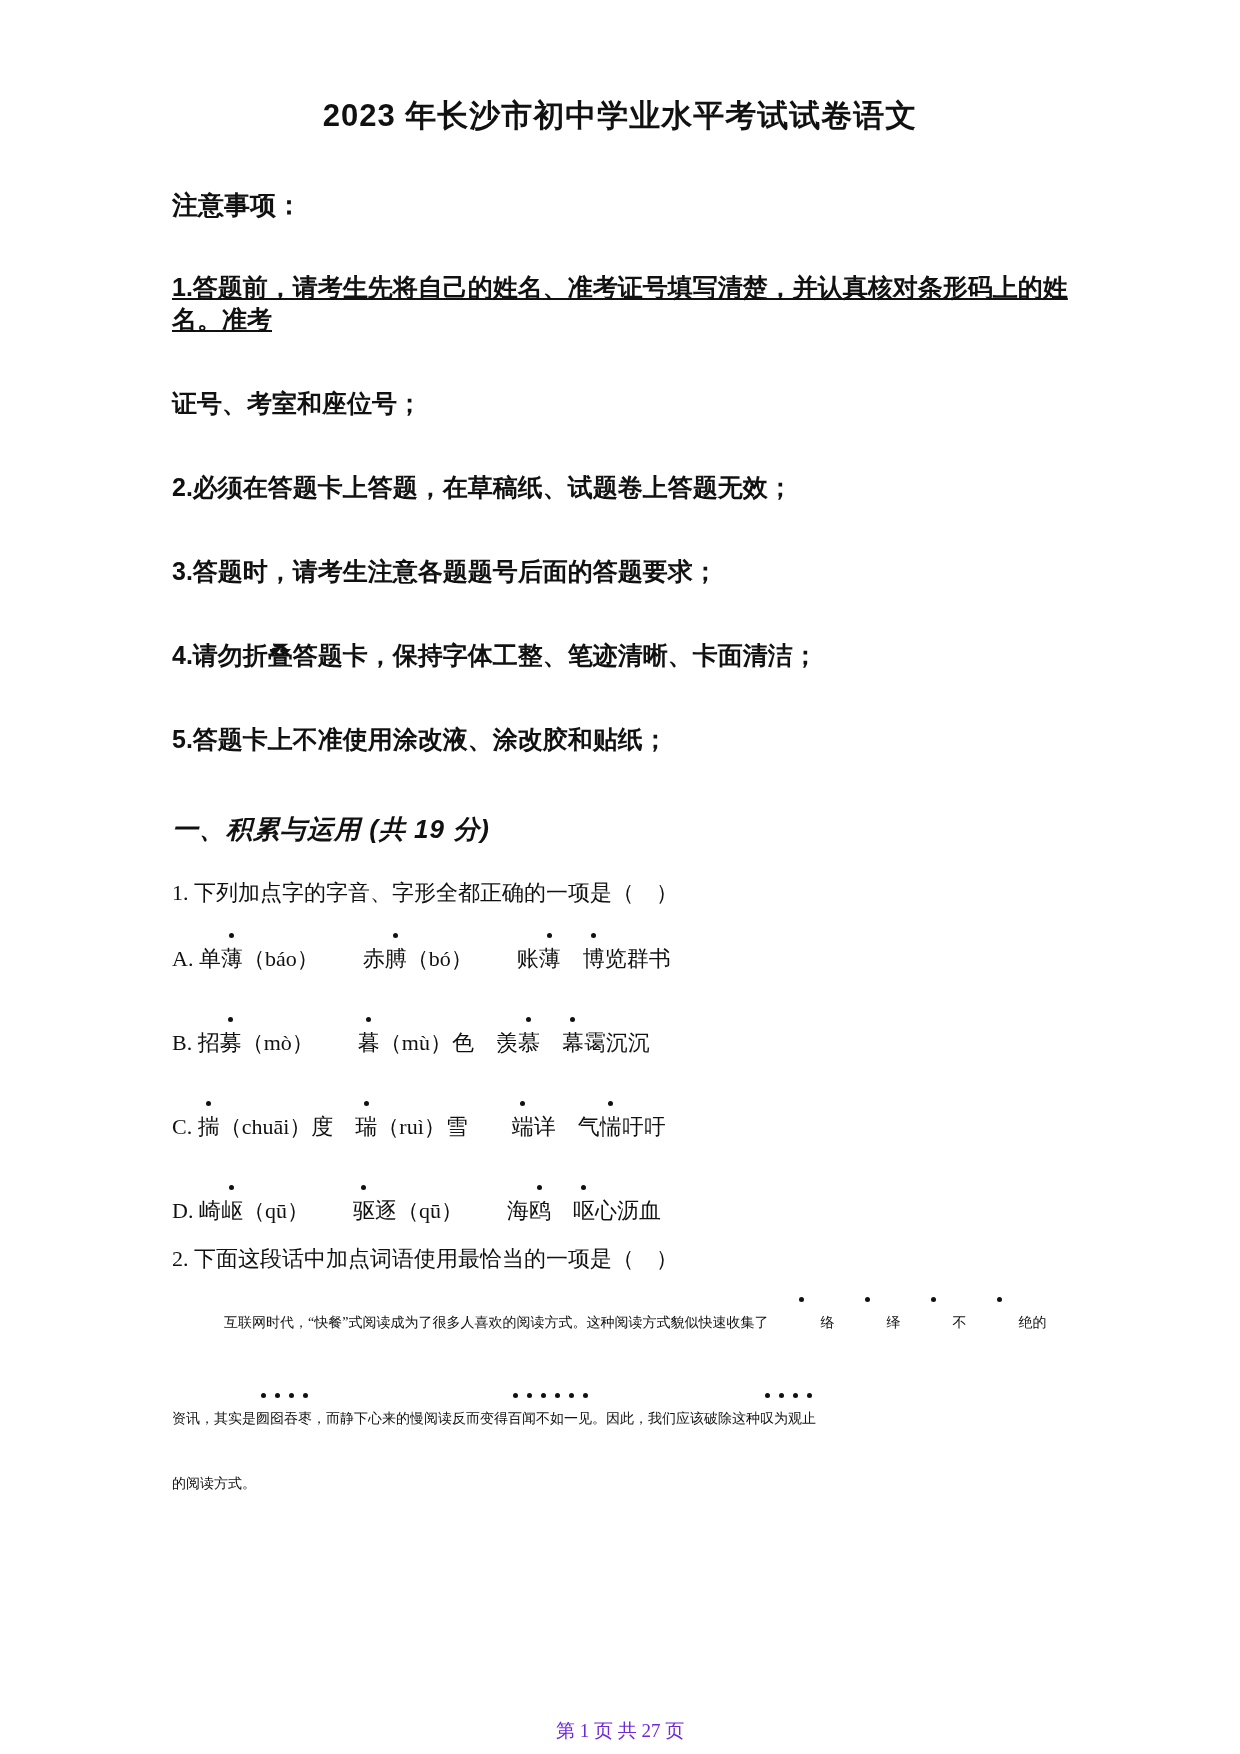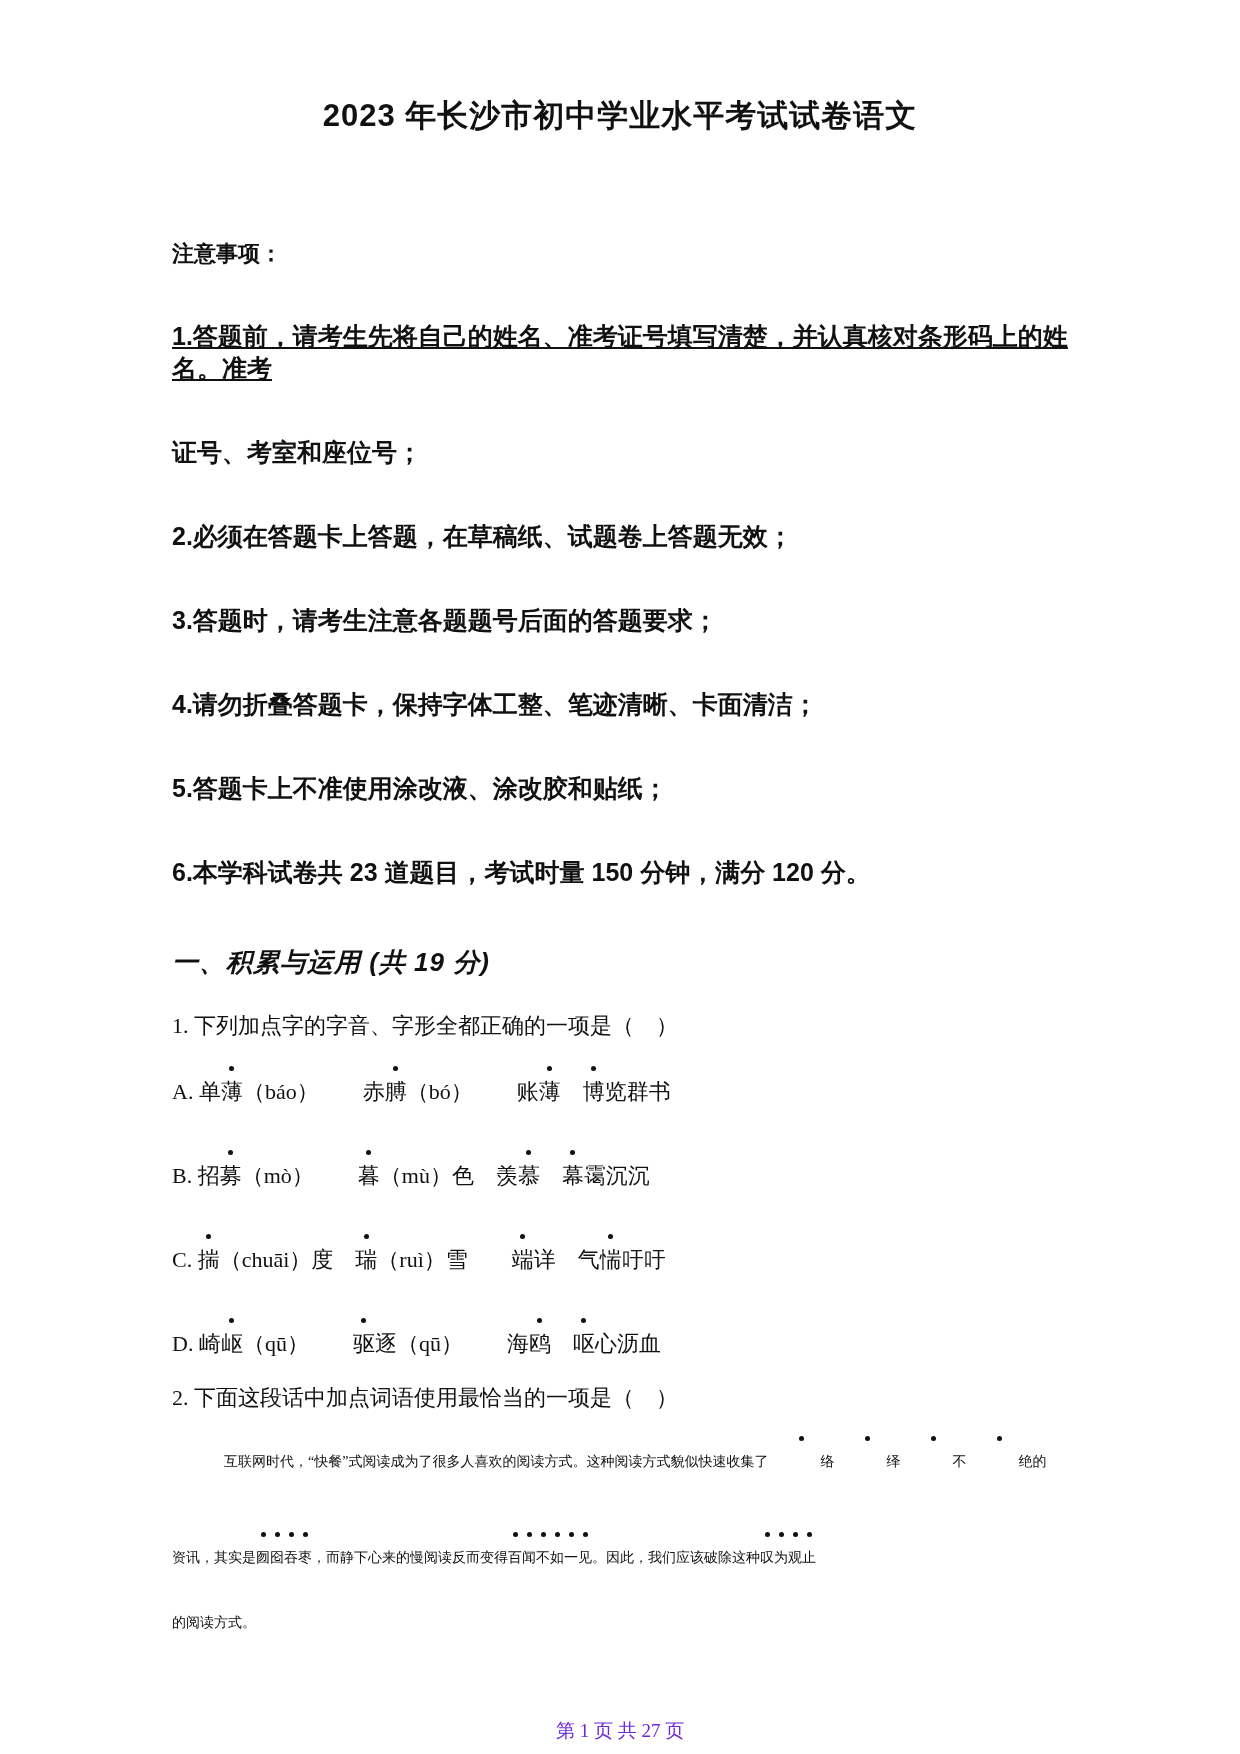--- a/index.html
+++ b/index.html
@@ -11,33 +11,33 @@
     font-family:"Liberation Serif", serif;
     overflow:hidden;
   }
   .title{
     font-family:"Liberation Sans", sans-serif;font-weight:700;
     font-size:31px;line-height:42px;text-align:center;
     margin:0;padding-top:95px;letter-spacing:1px;
   }
   .notice-heading{
     font-family:"Liberation Sans", sans-serif;font-weight:700;
-    font-size:22px;line-height:32px;margin:101px 0 0;
+    font-size:26px;line-height:32px;margin:52px 0 0;
   }
   .notice-line{
     font-family:"Liberation Sans", sans-serif;font-weight:700;
     font-size:25px;line-height:32px;margin:52px 0 0;
   }
   .notice-line.first{margin-top:50px;text-decoration:underline;}
   .section-heading{
     font-family:"Liberation Sans", sans-serif;font-weight:700;
     font-size:26px;line-height:36px;margin:56px 0 0;letter-spacing:1px;font-style:italic;
   }
   .stem{font-size:22px;line-height:30px;margin:31px 0 0;}
-  .stem.q2{margin-top:24px;}
+  .stem.q2{margin-top:18px;}
   .option{font-size:22px;line-height:30px;margin:54px 0 0;}
   .option.first{margin-top:36px;}
   .passage-line{font-size:14px;line-height:30px;margin:66px 0 0;}
   .passage-line.first{margin-top:34px;text-indent:52px;}
   .passage-line.last{margin-top:35px;}
   .em-dot{position:relative;display:inline-block;}
   .em-dot::before{
     content:"";position:absolute;left:50%;top:-11px;
     width:5px;height:5px;margin-left:-2.5px;border-radius:50%;
     background:#111111;
@@ -55,21 +55,20 @@
   <h1 class="title">2023 年长沙市初中学业水平考试试卷语文</h1>
 
   <p class="notice-heading">注意事项：</p>
 
   <p class="notice-line first">1.答题前，请考生先将自己的姓名、准考证号填写清楚，并认真核对条形码上的姓名。准考</p>
   <p class="notice-line">证号、考室和座位号；</p>
   <p class="notice-line">2.必须在答题卡上答题，在草稿纸、试题卷上答题无效；</p>
   <p class="notice-line">3.答题时，请考生注意各题题号后面的答题要求；</p>
   <p class="notice-line">4.请勿折叠答题卡，保持字体工整、笔迹清晰、卡面清洁；</p>
   <p class="notice-line">5.答题卡上不准使用涂改液、涂改胶和贴纸；</p>
-  <p class="notice-line">6.本学科试卷共 23 道题目，考试时量 150 分钟，满分 120 分。</p>
 
   <h2 class="section-heading">一、积累与运用 (共 19 分)</h2>
 
   <p class="stem">1. 下列加点字的字音、字形全都正确的一项是（　）</p>
 
   <p class="option first">A. 单<span class="em-dot">薄</span>（báo）　　赤<span class="em-dot">膊</span>（bó）　　账<span class="em-dot">薄</span>　<span class="em-dot">博</span>览群书</p>
   <p class="option">B. 招<span class="em-dot">募</span>（mò）　　<span class="em-dot">暮</span>（mù）色　羡<span class="em-dot">慕</span>　<span class="em-dot">幕</span>霭沉沉</p>
   <p class="option">C. <span class="em-dot">揣</span>（chuāi）度　<span class="em-dot">瑞</span>（ruì）雪　　<span class="em-dot">端</span>详　气<span class="em-dot">惴</span>吁吁</p>
   <p class="option">D. 崎<span class="em-dot">岖</span>（qū）　　<span class="em-dot">驱</span>逐（qū）　　海<span class="em-dot">鸥</span>　<span class="em-dot">呕</span>心沥血</p>
 

